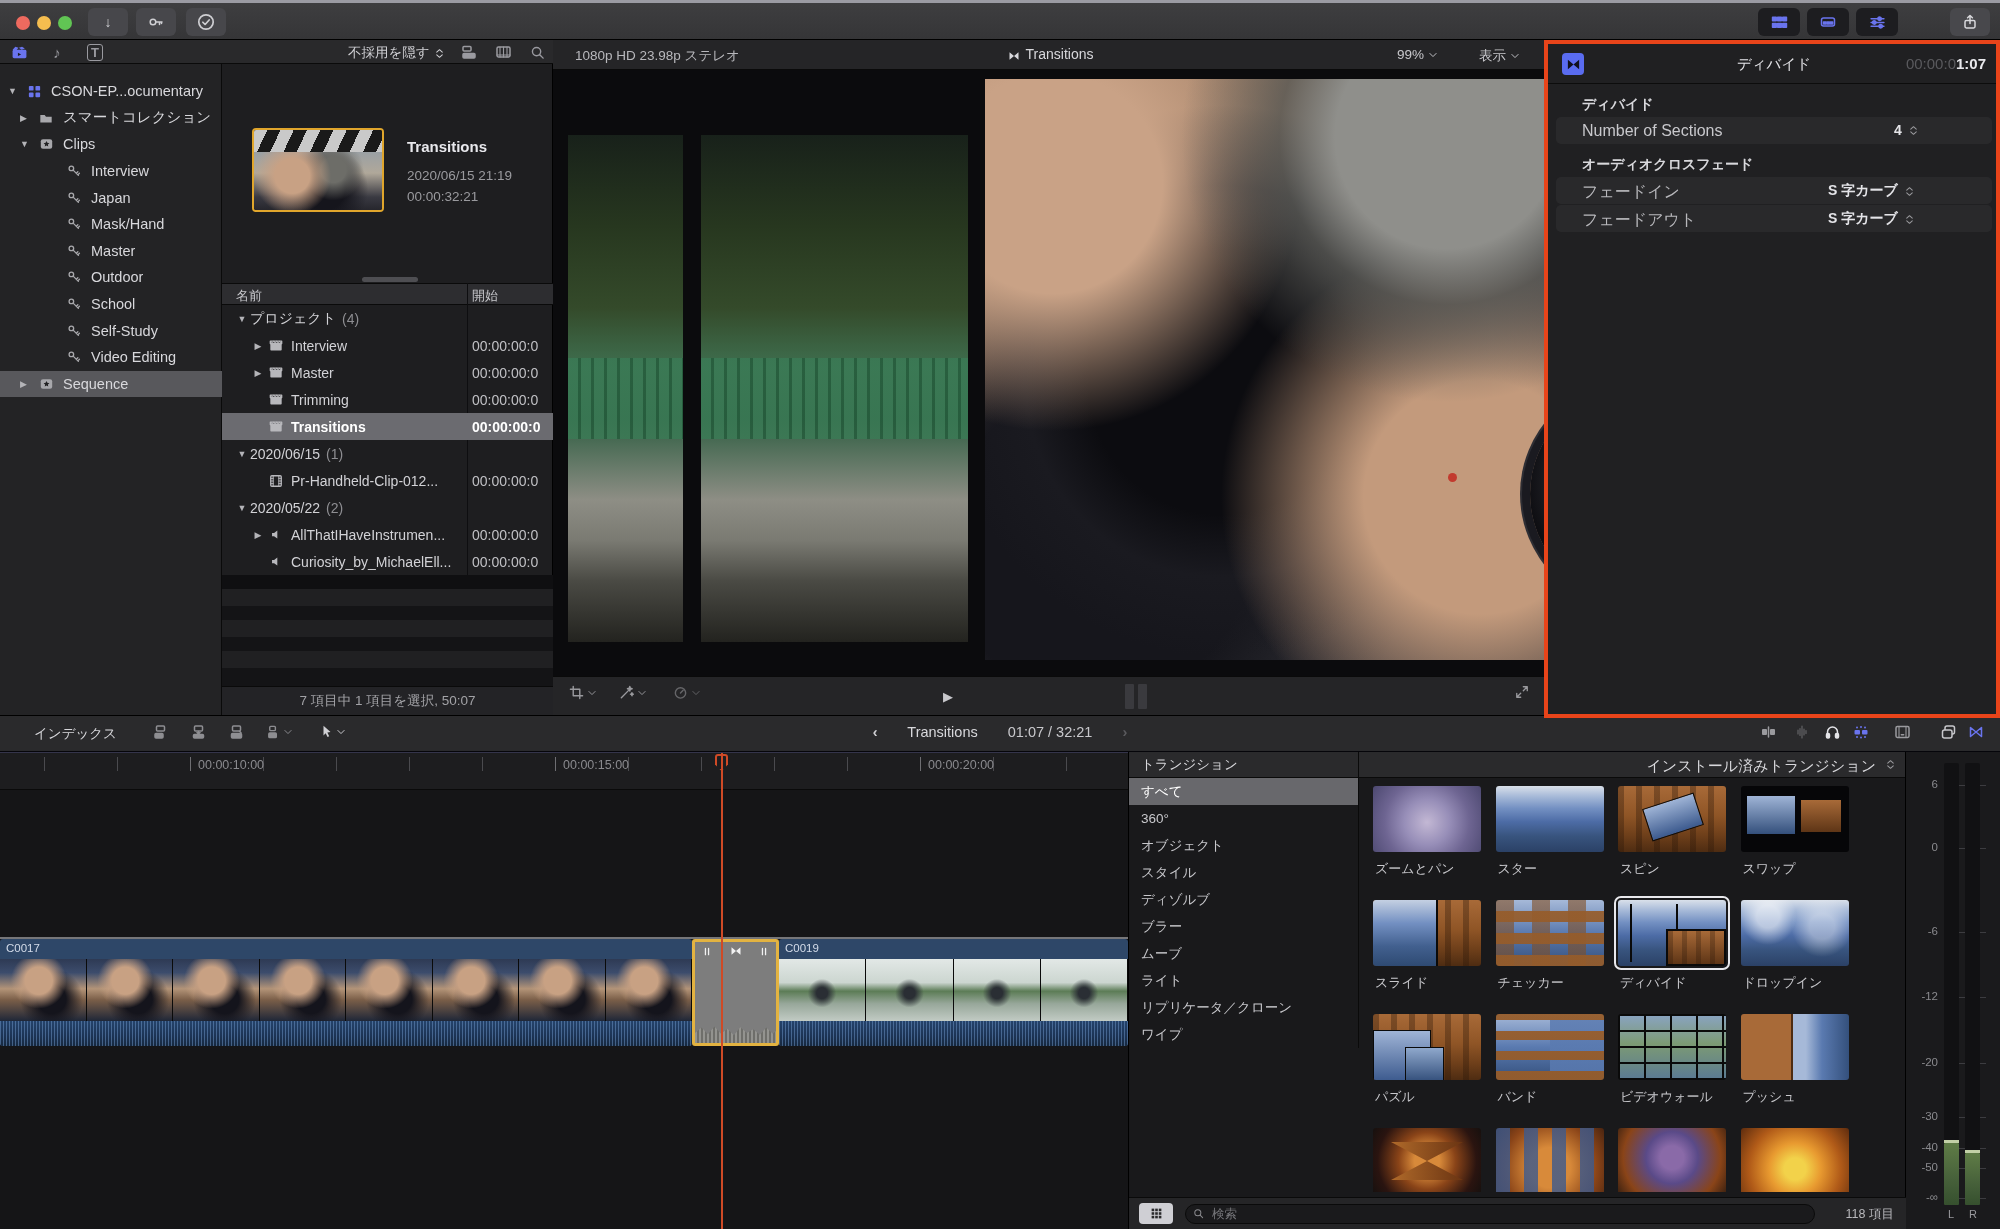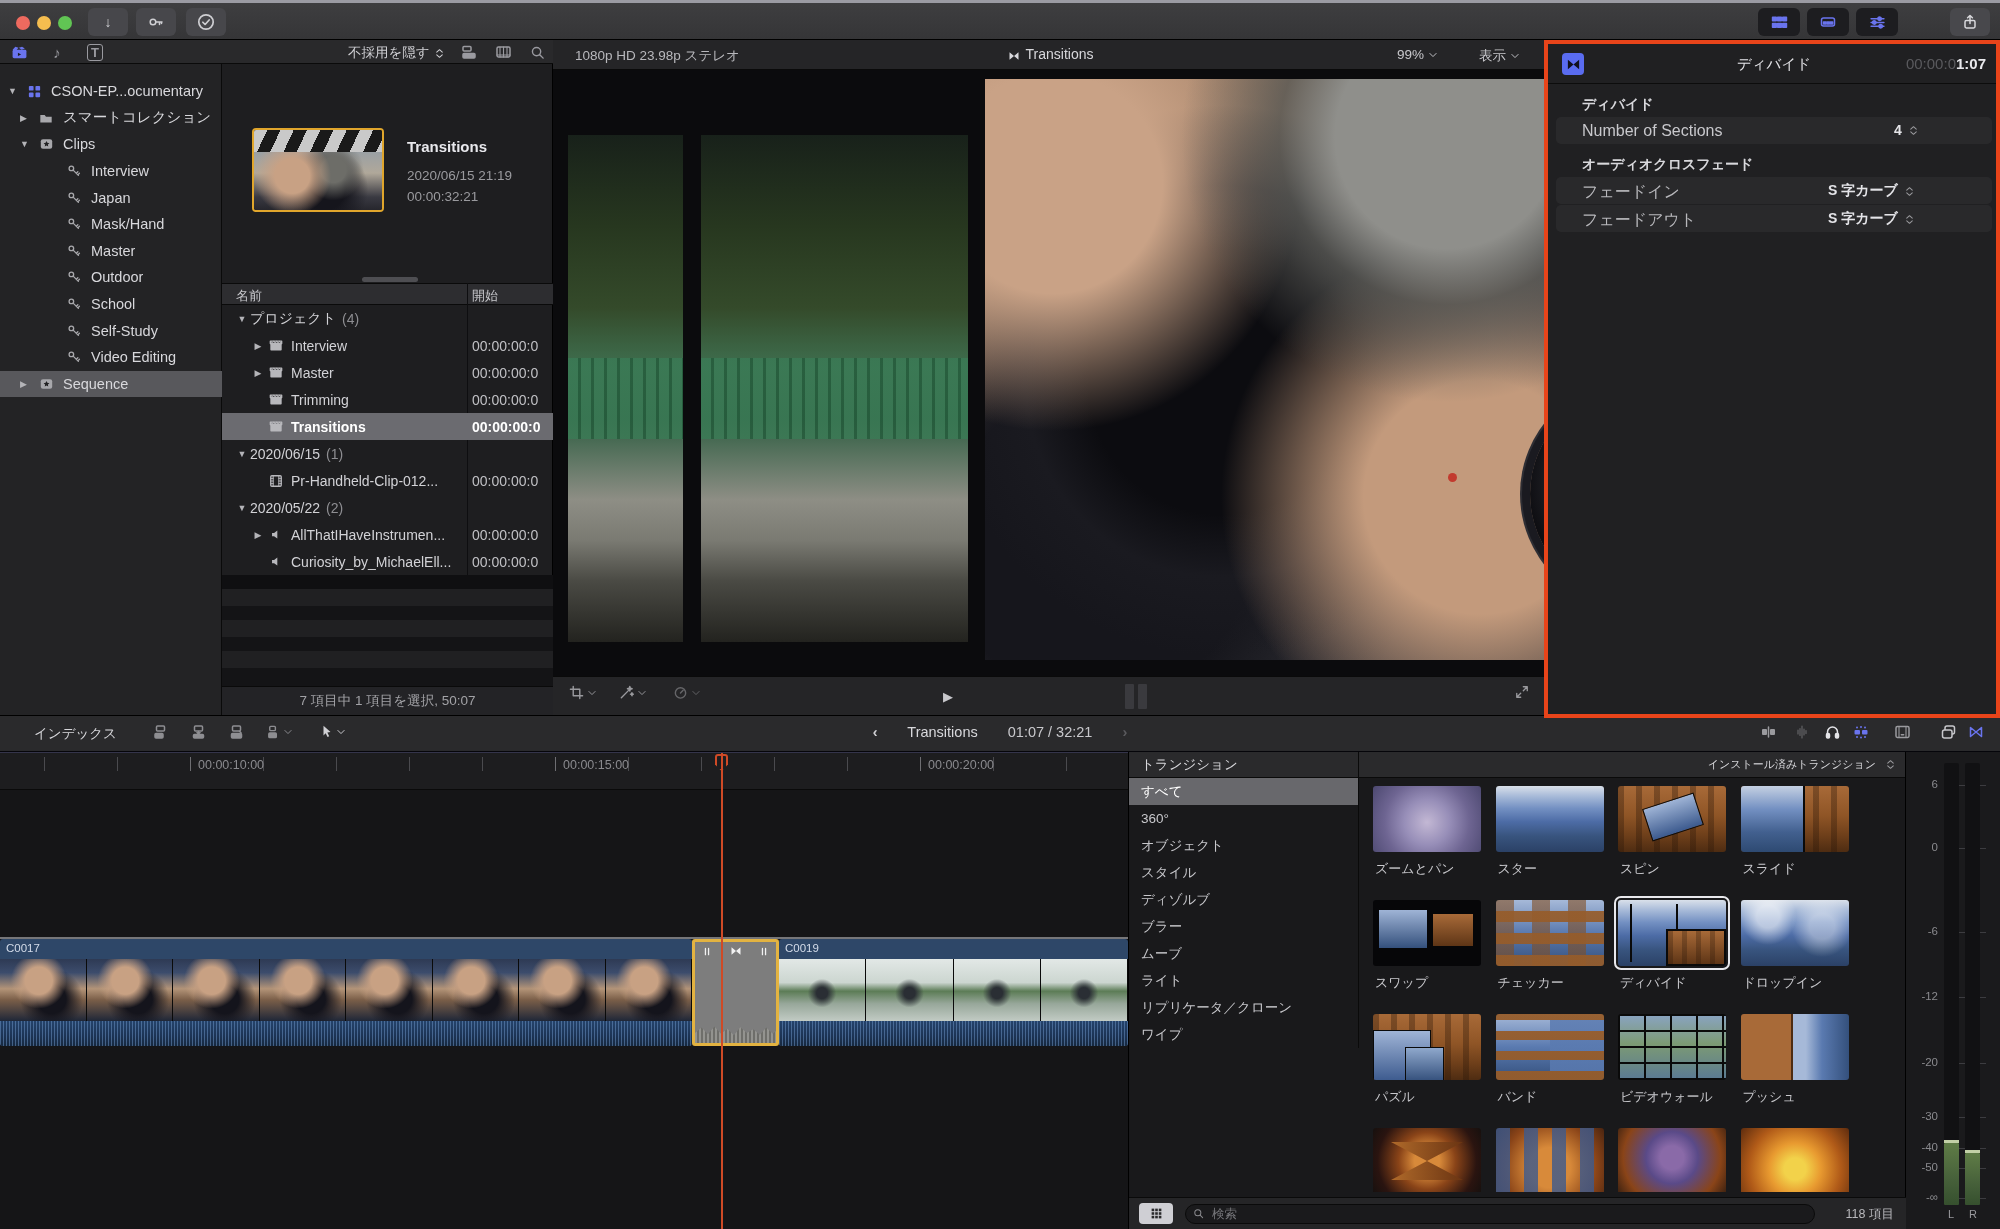--- a/index.html
+++ b/index.html
@@ -146,21 +146,21 @@
       repeating-linear-gradient(90deg, #93938f 0 2px, #6e6e6a 2px 4px);
       clip-path:polygon(0 55%,8% 30%,16% 60%,24% 25%,32% 58%,40% 35%,48% 65%,56% 28%,64% 55%,72% 38%,80% 62%,88% 30%,96% 58%,100% 45%,100% 100%,0 100%); }
 
   
   #trans-panel { left:1128px; top:752px; width:777px; height:477px; background:#19191b; border-left:1px solid #000; }
   #cat-header { position:absolute; left:0; top:0; width:230px; height:26px; background:#2a2a2c; border-bottom:1px solid #0a0a0a; border-right:1px solid #0a0a0a; color:#d8d8dc; font-size:13.5px; line-height:26px; padding-left:12px; }
   #cat-list { position:absolute; left:0; top:26px; width:230px; }
   .cat-row { height:27px; line-height:27px; padding-left:12px; font-size:13.5px; color:#c8c8cc; border-right:1px solid #0a0a0a; white-space:nowrap; }
   .cat-row.sel { background:#68686c; color:#fff; }
   #grid-header { position:absolute; left:230px; top:0; width:547px; height:26px; background:#2a2a2c; border-bottom:1px solid #0a0a0a; }
-  #grid-header .ghlabel { position:absolute; right:30px; top:5px; font-size:11px; color:#d8d8dc; }
+  #grid-header .ghlabel { position:absolute; right:30px; top:5px; font-size:15px; color:#d8d8dc; }
   #grid-header .ghchev { position:absolute; right:10px; top:6px; color:#9a9a9e; }
   #t-grid { position:absolute; left:230px; top:20px; width:547px; height:420px; overflow:hidden; padding:14px 0 0 14px; display:grid; grid-template-columns:repeat(4,122.5px); grid-auto-rows:114px; }
   .t-item { position:relative; }
   .t-thumb { position:absolute; left:0; top:0; width:108px; height:66px; border-radius:3px; overflow:hidden; }
   .t-thumb.t-sel { outline:2.5px solid #e8e8ec; outline-offset:2px; }
   .t-label { position:absolute; left:2px; top:74px; font-size:13px; color:#c8c8cc; white-space:nowrap; }
   .mountbg { background:linear-gradient(180deg,#d9e0ea 0%,#a6b9d8 16%,#7390c2 34%,#4d6ca6 54%,#38547e 76%,#2b4166 100%); }
   .orangebg { background:repeating-linear-gradient(90deg, rgba(42,22,8,.35) 0 6px, transparent 6px 18px), linear-gradient(180deg,#a86a38 0%,#8f5526 45%,#6e3f1a 75%,#4e2c12 100%); }
   .t-zoompan { background:radial-gradient(circle at 50% 55%, #c3b8d4 0%, #978eb8 35%, #6e6592 65%, #4c4870 100%); }
   .t-spin::after { content:""; position:absolute; left:28px; top:14px; width:52px; height:32px; transform:rotate(-18deg); background:linear-gradient(180deg,#9fb4d6,#3c5a8e); border:1px solid #0a0a0a; }
@@ -916,26 +916,26 @@
         </div>
         <div class="t-item">
           <div class="t-thumb mountbg"></div>
           <div class="t-label">スター</div>
         </div>
         <div class="t-item">
           <div class="t-thumb orangebg t-spin"></div>
           <div class="t-label">スピン</div>
         </div>
         <div class="t-item">
+          <div class="t-thumb t-swap"></div>
+          <div class="t-label">スワップ</div>
+        </div>
+        <div class="t-item">
           <div class="t-thumb orangebg t-slide"></div>
           <div class="t-label">スライド</div>
-        </div>
-        <div class="t-item">
-          <div class="t-thumb t-swap"></div>
-          <div class="t-label">スワップ</div>
         </div>
         <div class="t-item">
           <div class="t-thumb t-checker"></div>
           <div class="t-label">チェッカー</div>
         </div>
         <div class="t-item">
           <div class="t-thumb mountbg t-divide t-sel"></div>
           <div class="t-label">ディバイド</div>
         </div>
         <div class="t-item">

